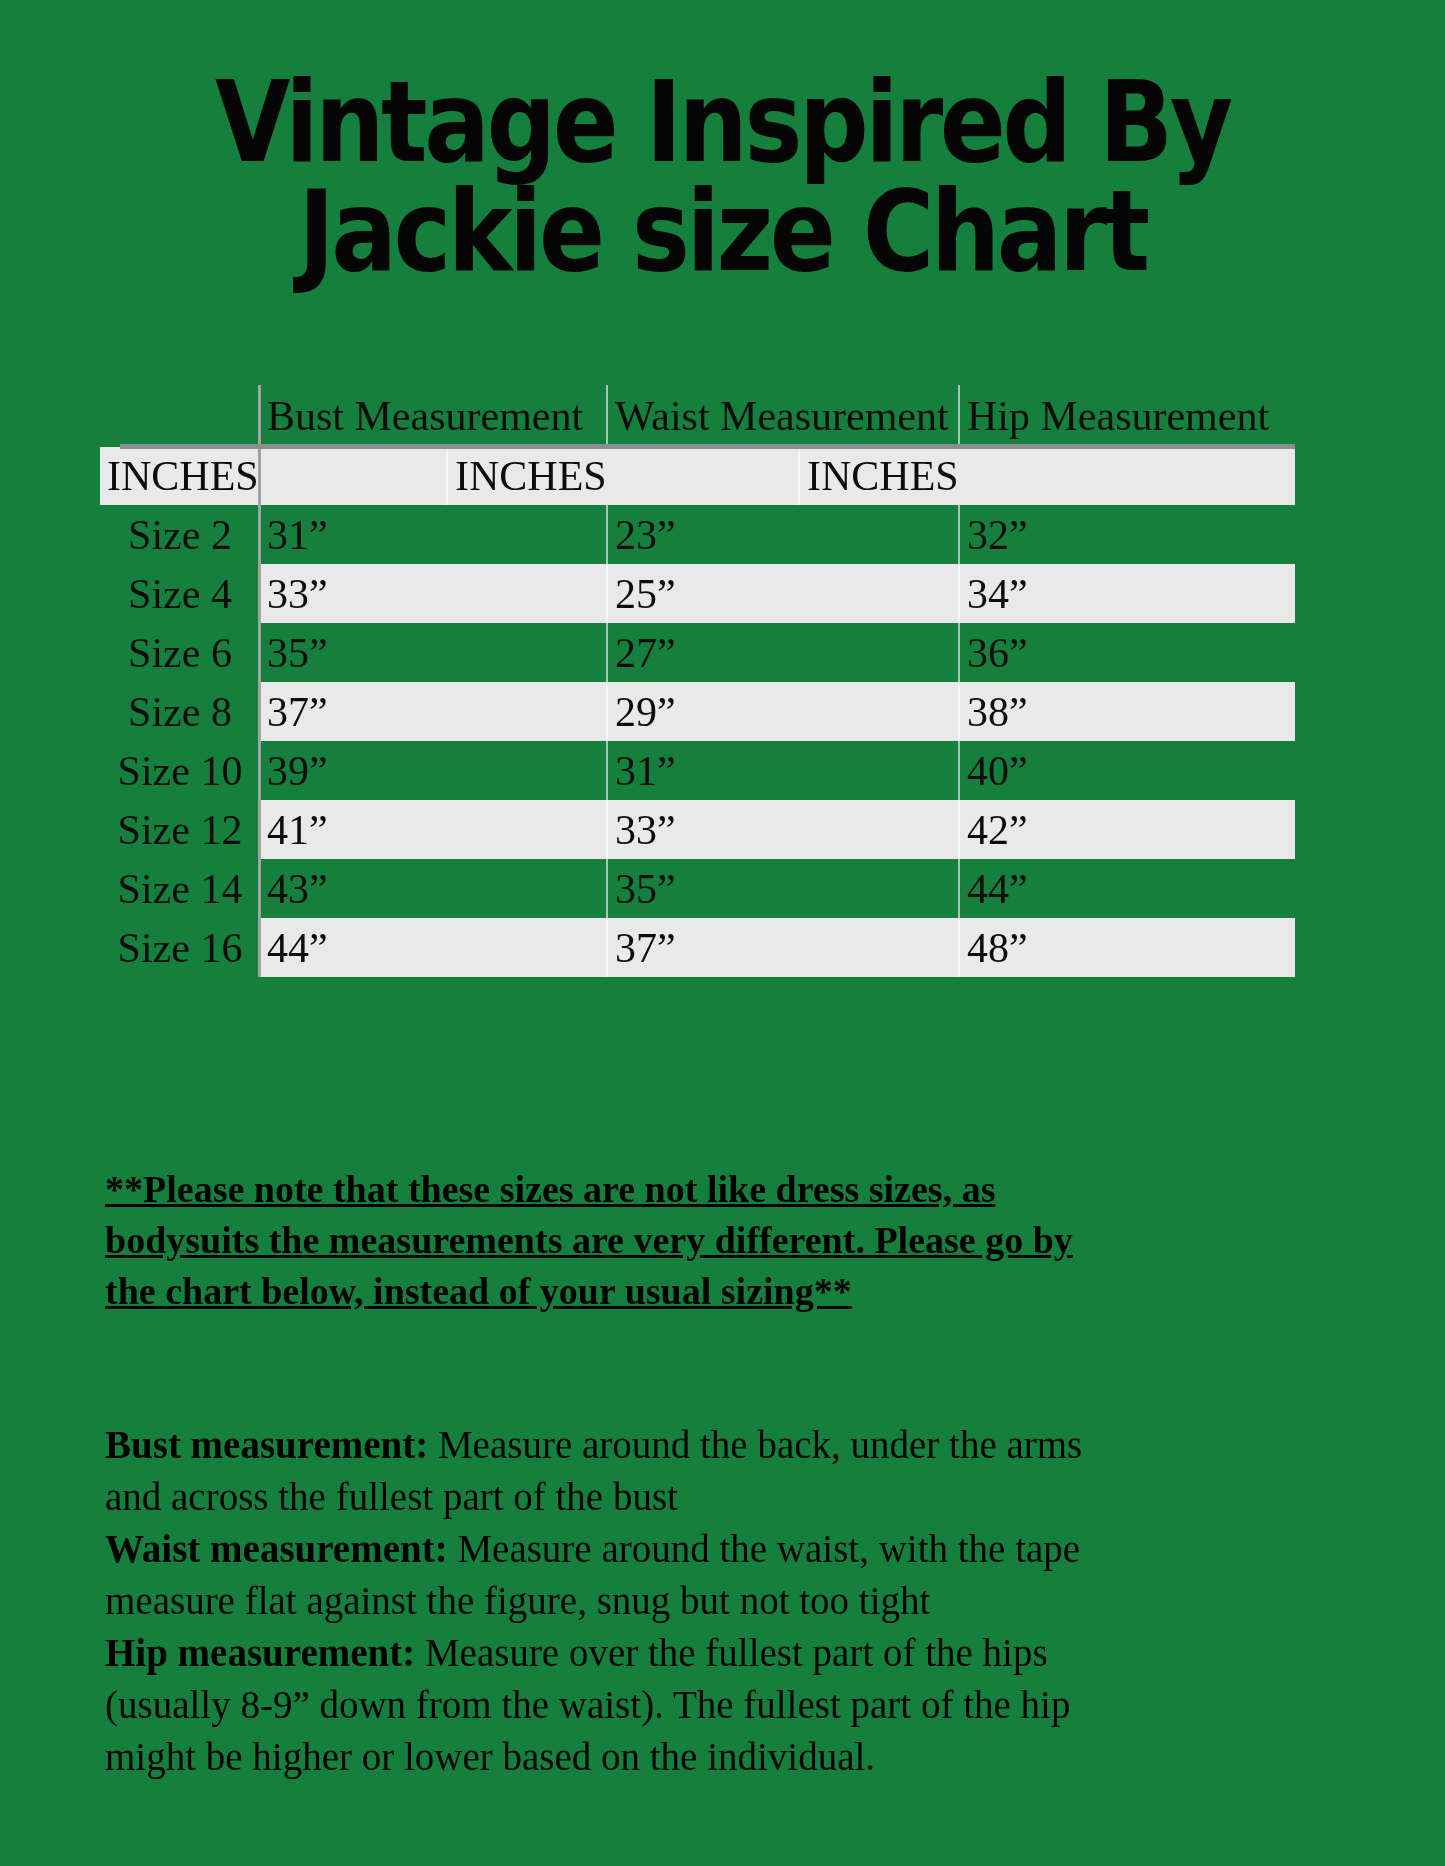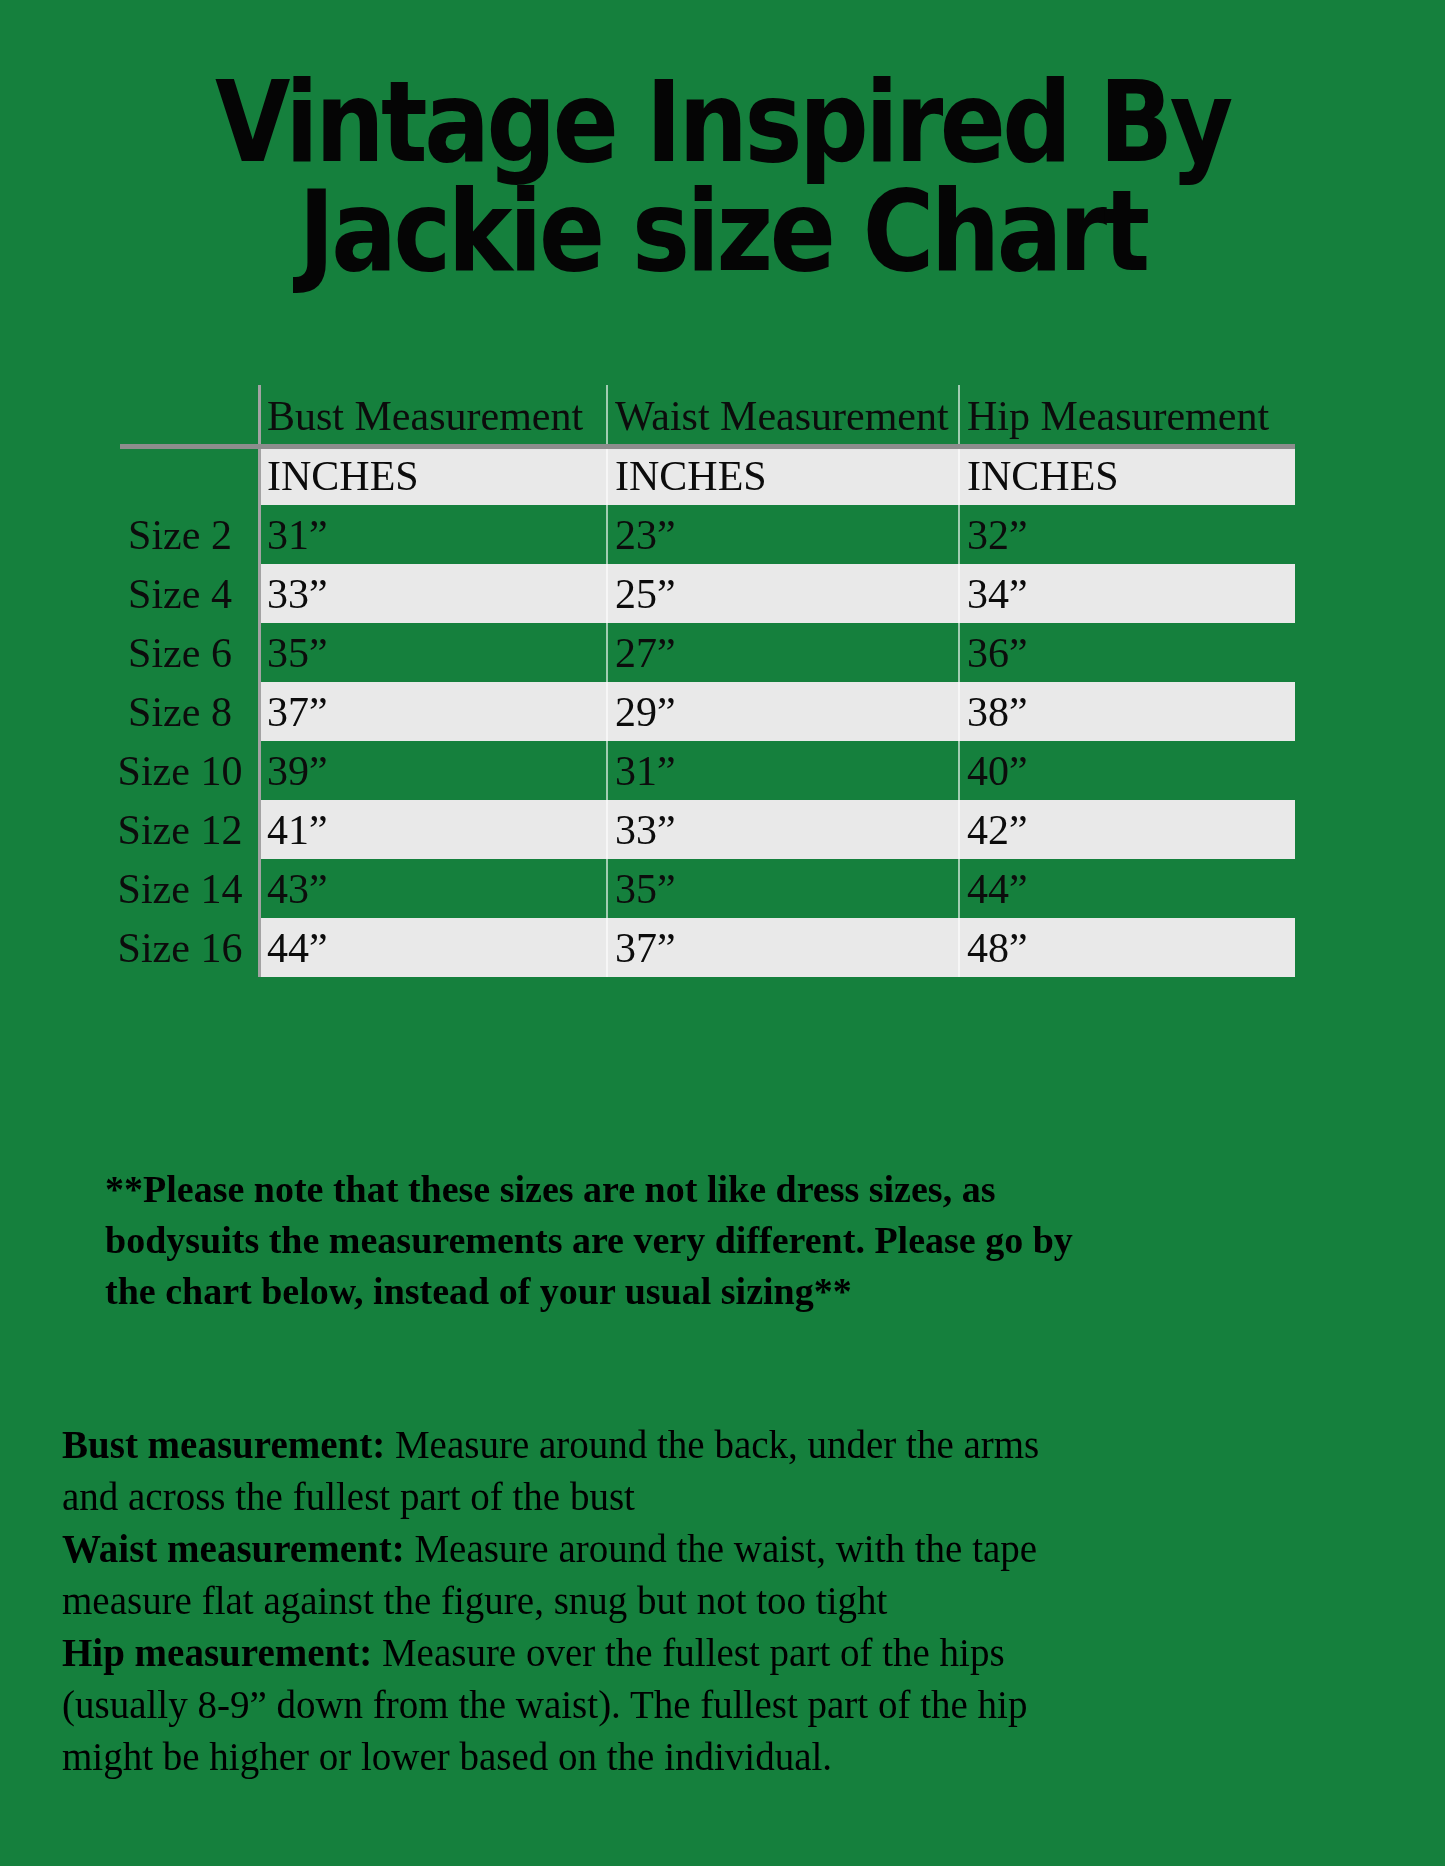--- a/index.html
+++ b/index.html
@@ -51,21 +51,21 @@
   }
   .hrule {
     position: absolute;
     left: 20px; right: 0; top: 59px;
     height: 5px;
     background: var(--rule);
     z-index: 2;
   }
   .trow { display: flex; height: 59px; font-family: Liberation Serif, serif; }
   .trow.header-row { height: 62px; }
-  .trow.unit-row { height: 58px; }
+  .trow.unit-row { height: 58px; flex-direction: column; }
   .cell.size {
     width: 160px;
     display: flex; align-items: center; justify-content: center;
   }
   .band { flex: 1; display: flex; }
   .band .cell.m {
     display: flex; align-items: center;
     padding-left: 7px;
     height: 100%;
   }
@@ -74,25 +74,25 @@
   .band .cell.m:nth-child(3) { flex: 1; }
   .band .cell.m:not(:last-child) { border-right: 2px solid rgba(255,255,255,0.6); }
   .band.striped .cell.m { background: var(--stripe); }
 
   
   .warning {
     margin: 187px 0 0 105px;
     font-weight: 700;
     font-size: 38px;
   }
-  .wline { line-height: 51px; white-space: nowrap; }
+  .wline { line-height: 51px; white-space: nowrap; text-decoration: underline; }
 
   
   .definitions {
-    margin: 102px 0 0 62px;
+    margin: 102px 0 0 105px;
     font-size: 39px;
   }
   .dline { line-height: 52px; white-space: nowrap; }
   .dline b { font-weight: 700; }
 </style>
 </head>
 <body>
 
 <div class="page">
 

